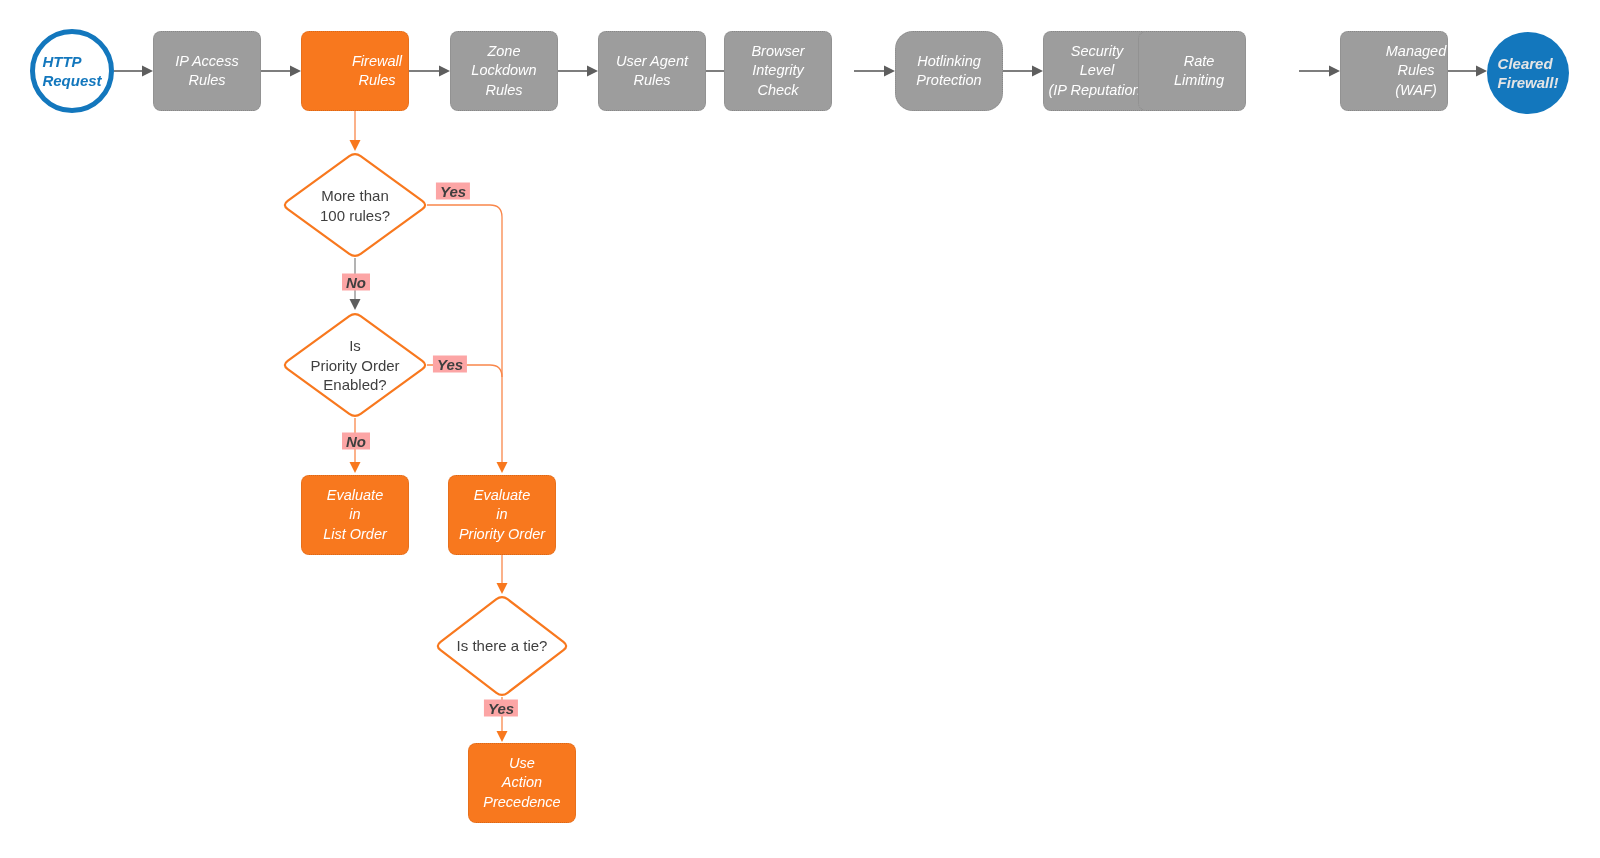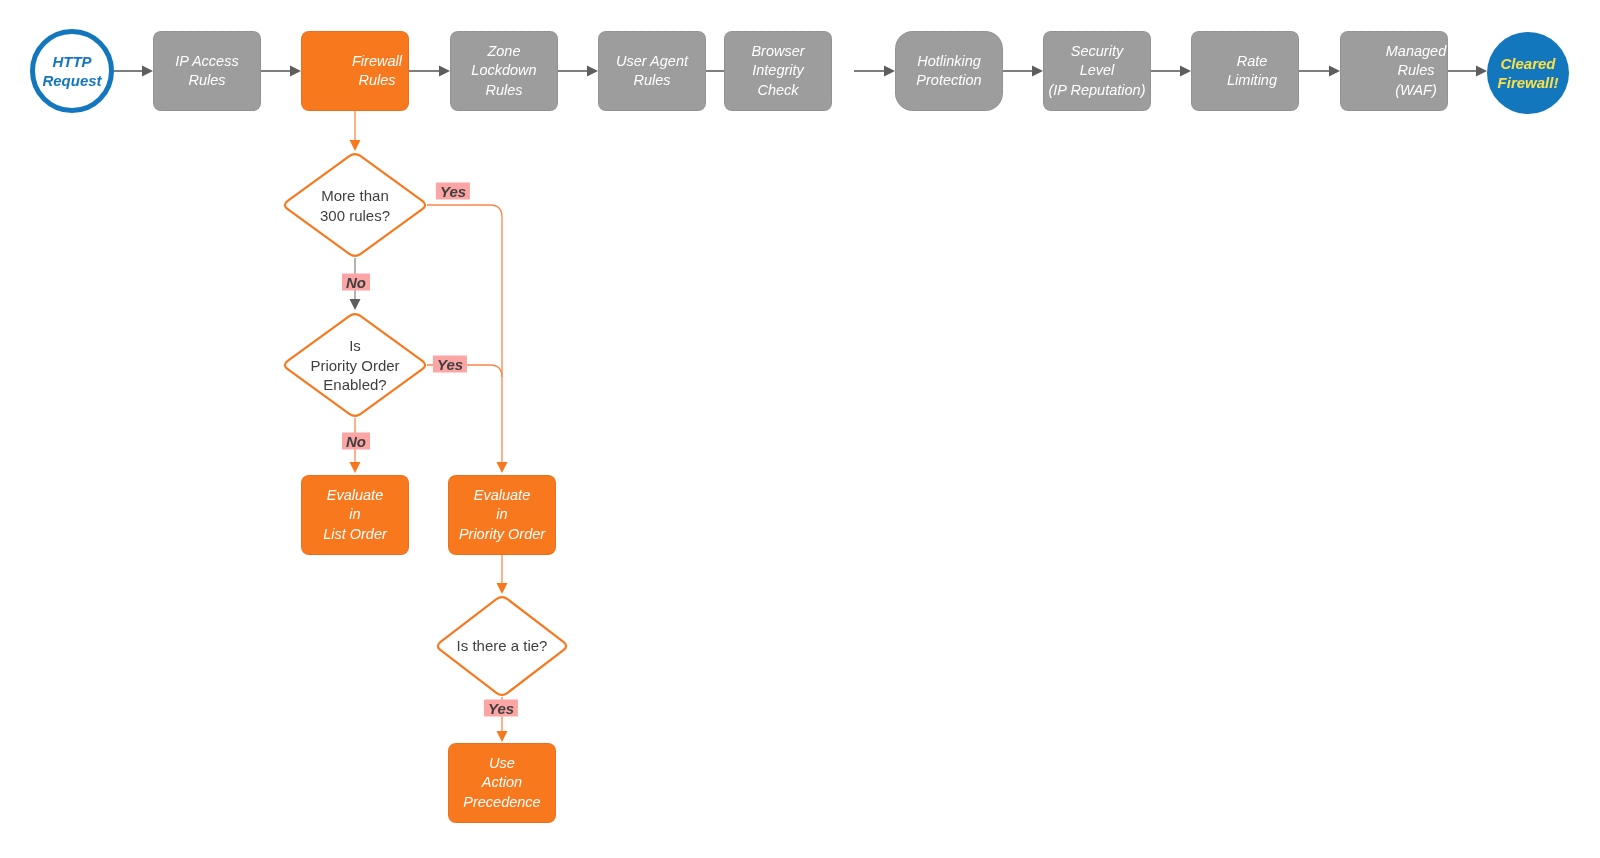--- a/index.html
+++ b/index.html
@@ -20,30 +20,30 @@
     text-align:center; color:#fff; font-style:italic; font-size:14.5px;
     line-height:1.32; white-space:pre-line;
     border:1px dotted rgba(0,0,0,.13); box-sizing:border-box;
   }
   .node.gray{background:var(--gray);}
   .node.orange{background:var(--orange);}
   
   .circle{
     position:absolute; border-radius:50%;
     display:flex; align-items:center; justify-content:center;
-    text-align:center; font-weight:bold; font-style:italic; font-size:15px;
+    font-weight:bold; font-style:italic; font-size:15px;
     line-height:1.3; white-space:pre-line; box-sizing:border-box;
   }
   .circle.start{
     left:30px; top:29px; width:84px; height:84px;
     background:#fff; border:5px solid var(--blue); color:var(--blue);
   }
   .circle.end{
     left:1487px; top:32px; width:82px; height:82px;
-    background:var(--blue); color:#fde047;
+    background:var(--blue); color:#e5e5e5;
   }
   
   .dlabel{
     position:absolute; transform:translate(-50%,-50%);
     text-align:center; color:var(--text_dark); font-size:15px;
     line-height:1.3; white-space:pre-line; width:max-content;
   }
   
   .elabel{
     position:absolute; transform:translate(-50%,-50%);
@@ -155,42 +155,42 @@
   <div class="node gray" style="left:598px;  top:31px;">User Agent
 Rules</div>
   <div class="node gray" style="left:724px;  top:31px;">Browser
 Integrity
 Check</div>
   <div class="node gray" style="left:895px;  top:31px;border-radius:18px;">Hotlinking
 Protection</div>
   <div class="node gray" style="left:1043px; top:31px;">Security
 Level
 (IP Reputation)</div>
-  <div class="node gray" style="left:1191px; top:31px;padding-left:14px;">Rate
+  <div class="node gray" style="left:1138px; top:31px;padding-left:14px;">Rate
 Limiting</div>
   <div class="node gray" style="left:1340px; top:31px;padding-left:44px;">Managed
 Rules
 (WAF)</div>
 
   <div class="dlabel" style="left:355px; top:205px;">More than
-300 rules?</div>
+100 rules?</div>
   <div class="dlabel" style="left:355px; top:365px;">Is
 Priority Order
 Enabled?</div>
   <div class="dlabel" style="left:502px; top:646px;">Is there a tie?</div>
 
   <div class="elabel" style="left:453px; top:191px;">Yes</div>
   <div class="elabel" style="left:356px; top:282px;">No</div>
   <div class="elabel" style="left:450px; top:364px;">Yes</div>
   <div class="elabel" style="left:356px; top:441px;">No</div>
   <div class="elabel" style="left:501px; top:708px;">Yes</div>
 
   <div class="node orange" style="left:301px; top:475px;">Evaluate
 in
 List Order</div>
   <div class="node orange" style="left:448px; top:475px;">Evaluate
 in
 Priority Order</div>
-  <div class="node orange" style="left:448px; top:743px;">Use
+  <div class="node orange" style="left:468px; top:743px;">Use
 Action
 Precedence</div>
 
 </div>
 
 </body></html>

